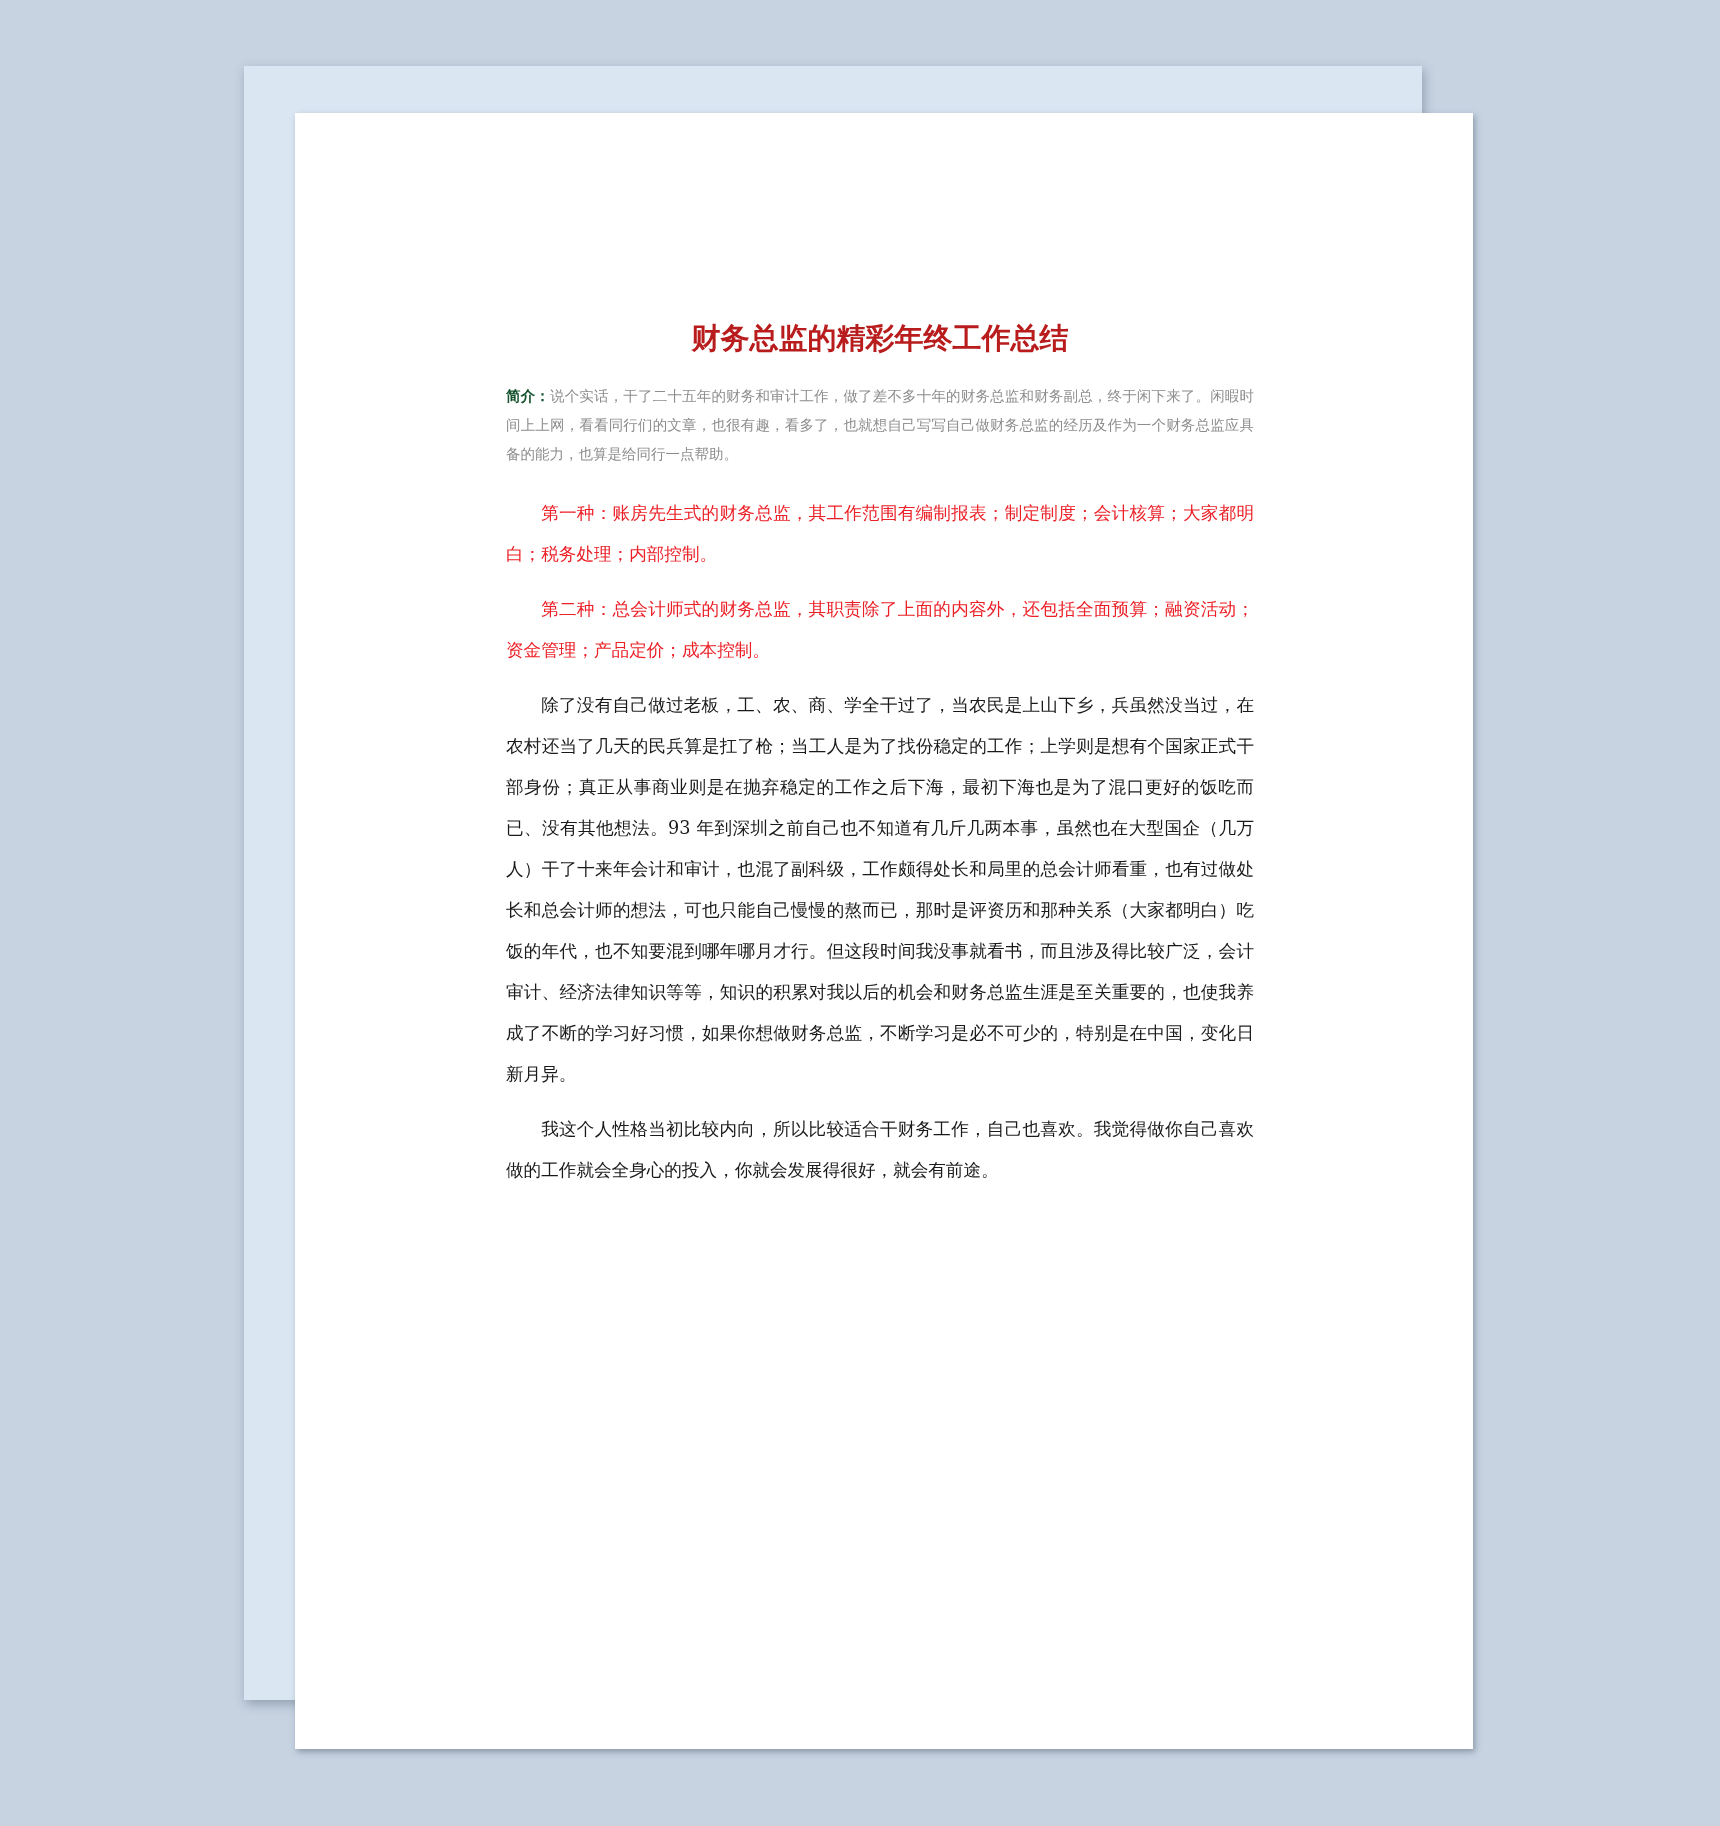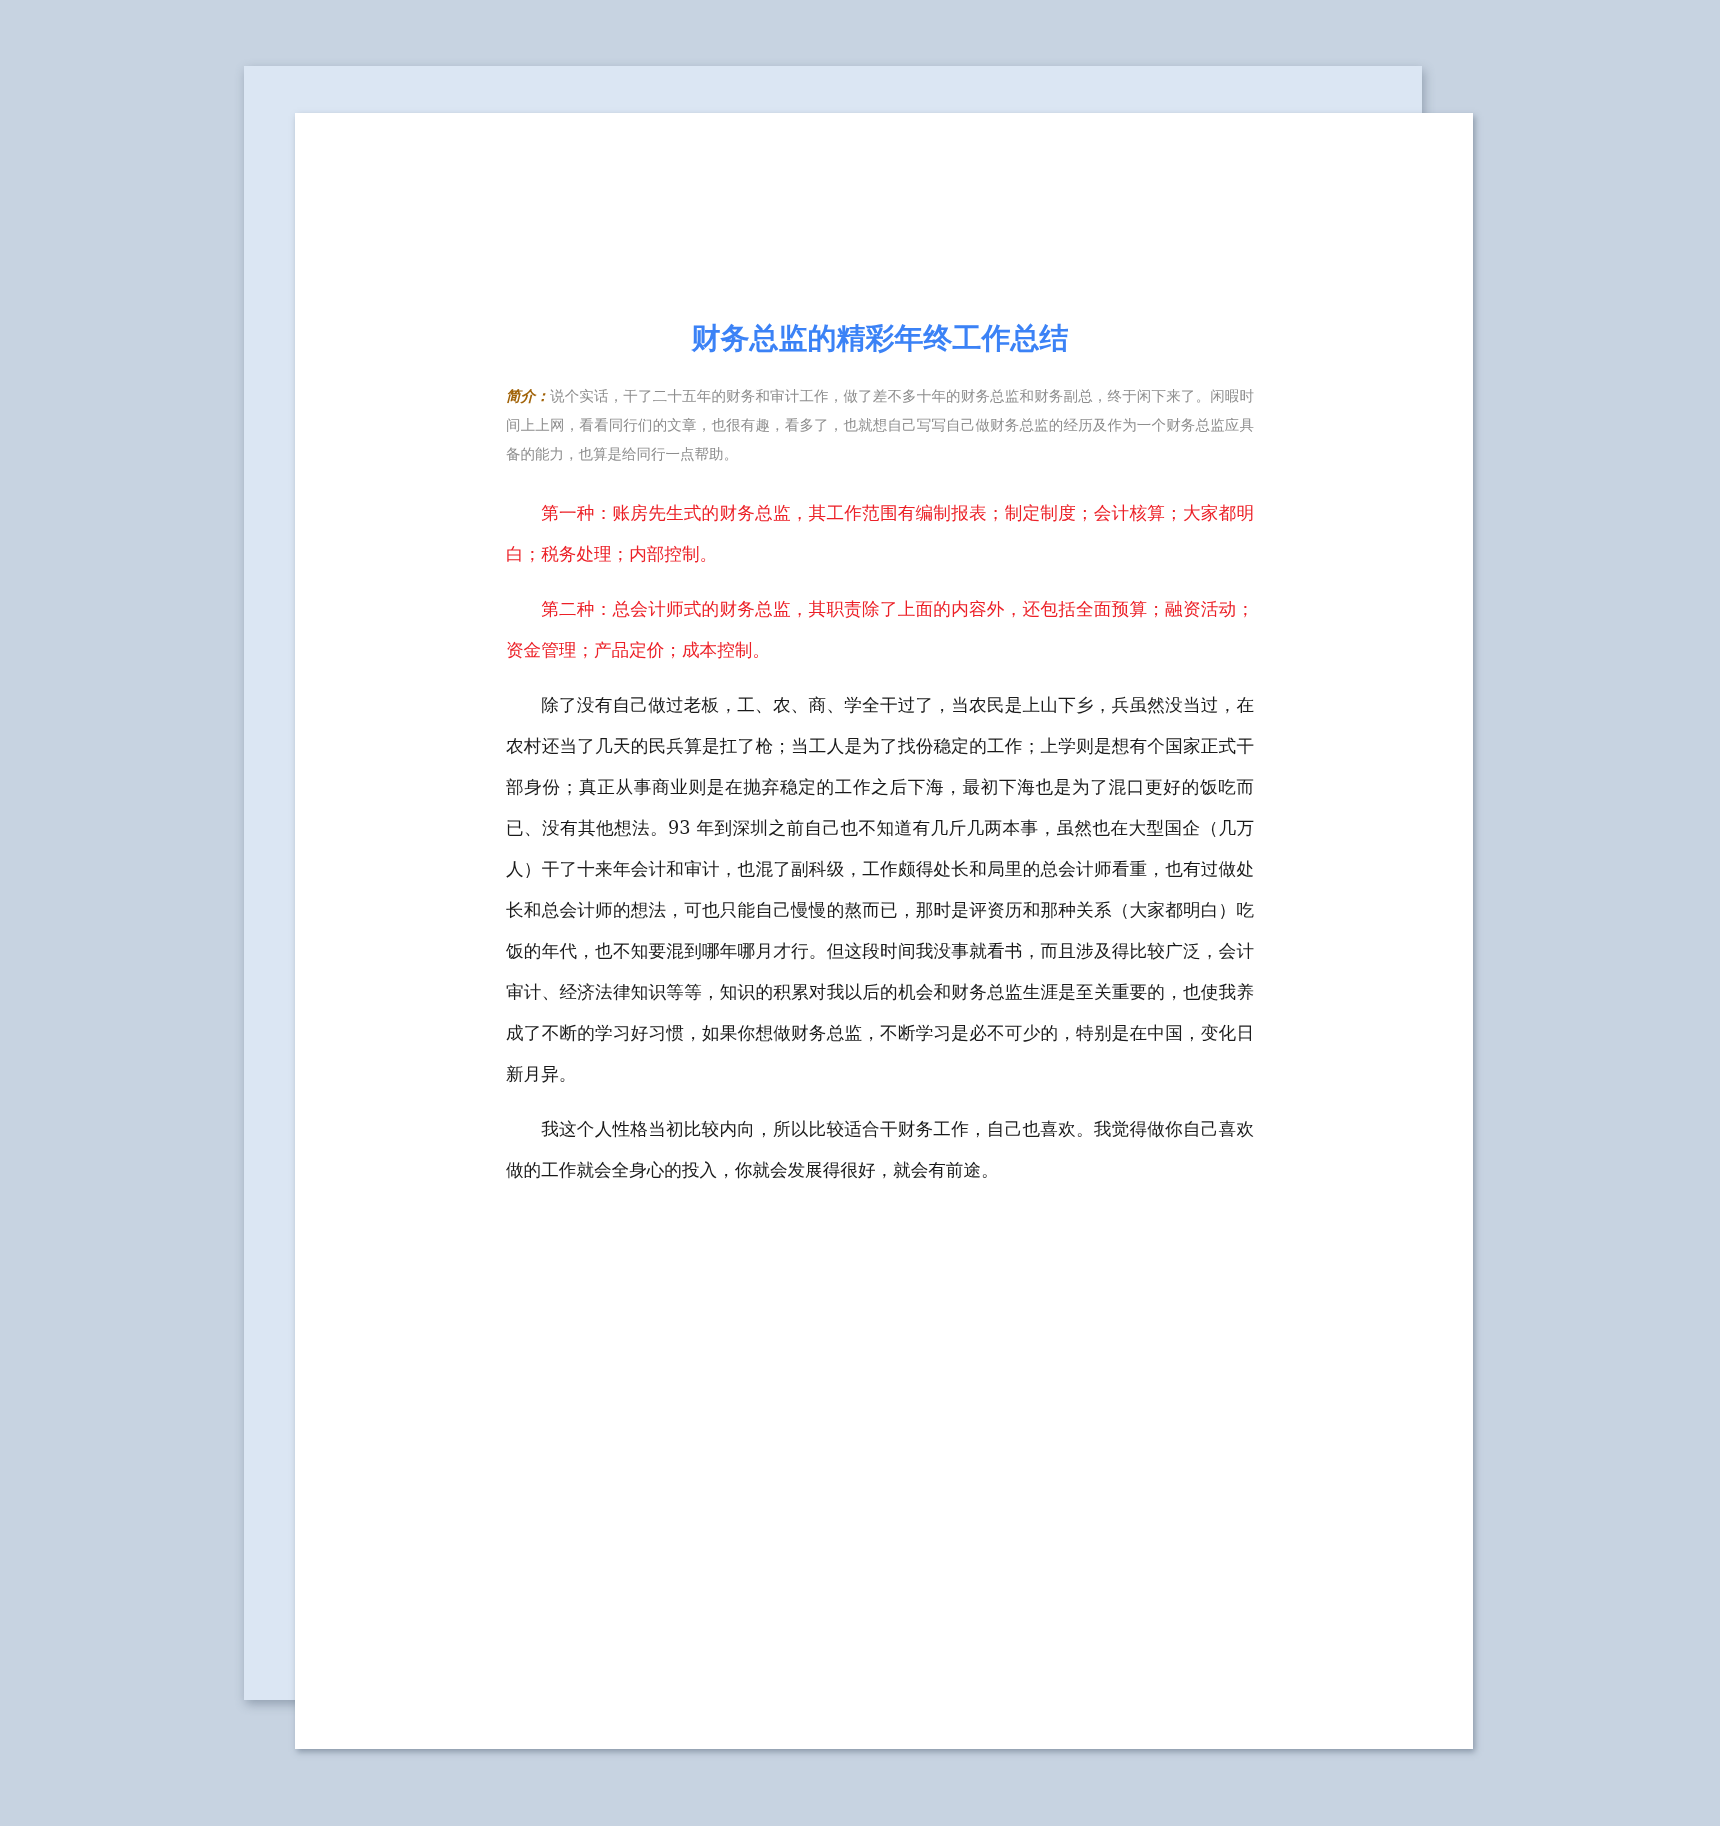--- a/index.html
+++ b/index.html
@@ -30,33 +30,33 @@
     width: 748px;
   }
   .title {
     position: absolute;
     top: 206px; left: 0; width: 748px;
     text-align: center;
     font-family: "DejaVu Sans", "Liberation Sans", sans-serif;
     font-weight: bold;
     font-size: 29px;
     letter-spacing: 0px;
-    color: #3b82f6;
+    color: #b91c1c;
     margin: 0;
   }
   .intro {
     position: absolute;
     top: 268px; left: 0; width: 748px;
     font-size: 14.5px;
     line-height: 29px;
     color: #8d8d8d;
     margin: 0;
     text-align: justify;
   }
-  .intro-label { color: #a16207; font-weight: bold; font-style: italic; }
+  .intro-label { color: #14532d; font-weight: bold; }
   .body {
     position: absolute;
     top: 380px; left: 0; width: 748px;
   }
   .para {
     font-size: 17.6px;
     line-height: 41px;
     text-indent: 2em;
     margin: 0 0 14px 0;
     text-align: justify;

